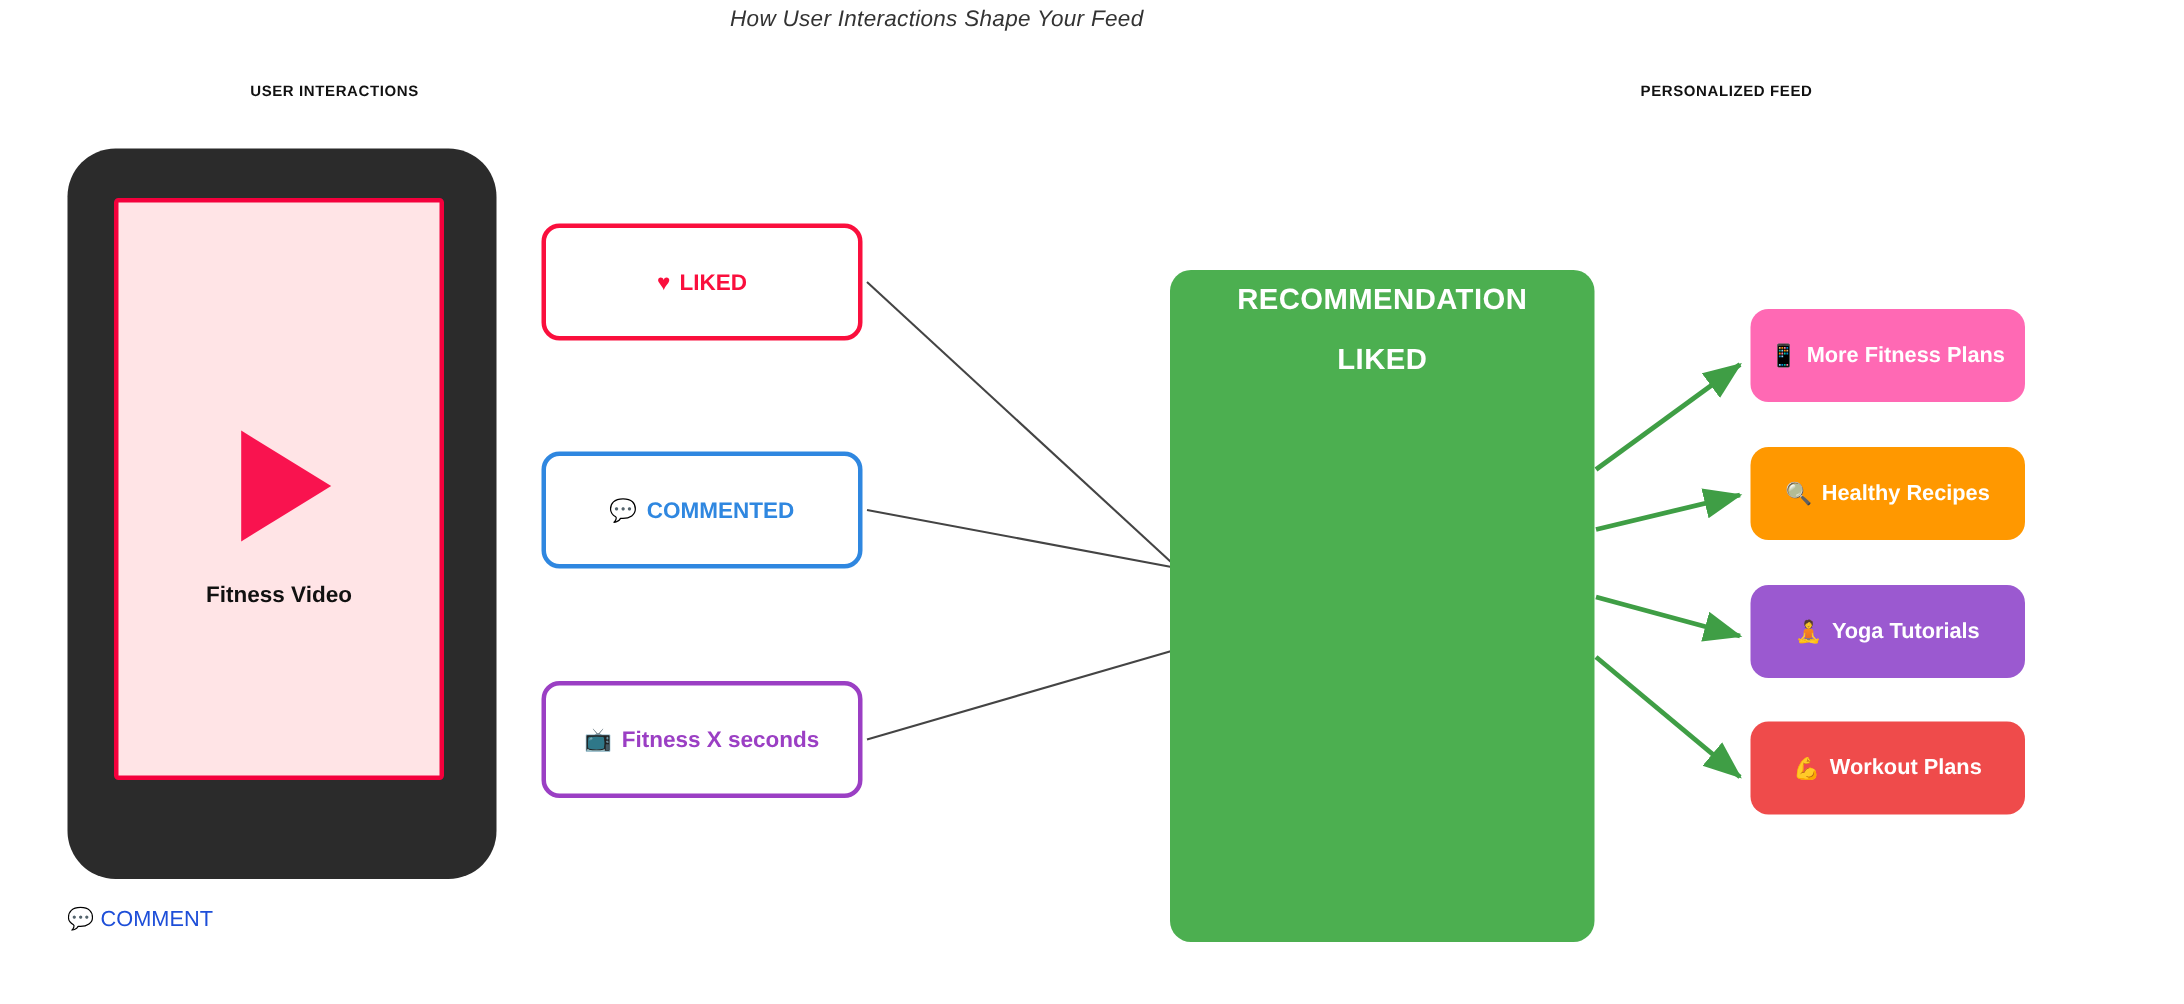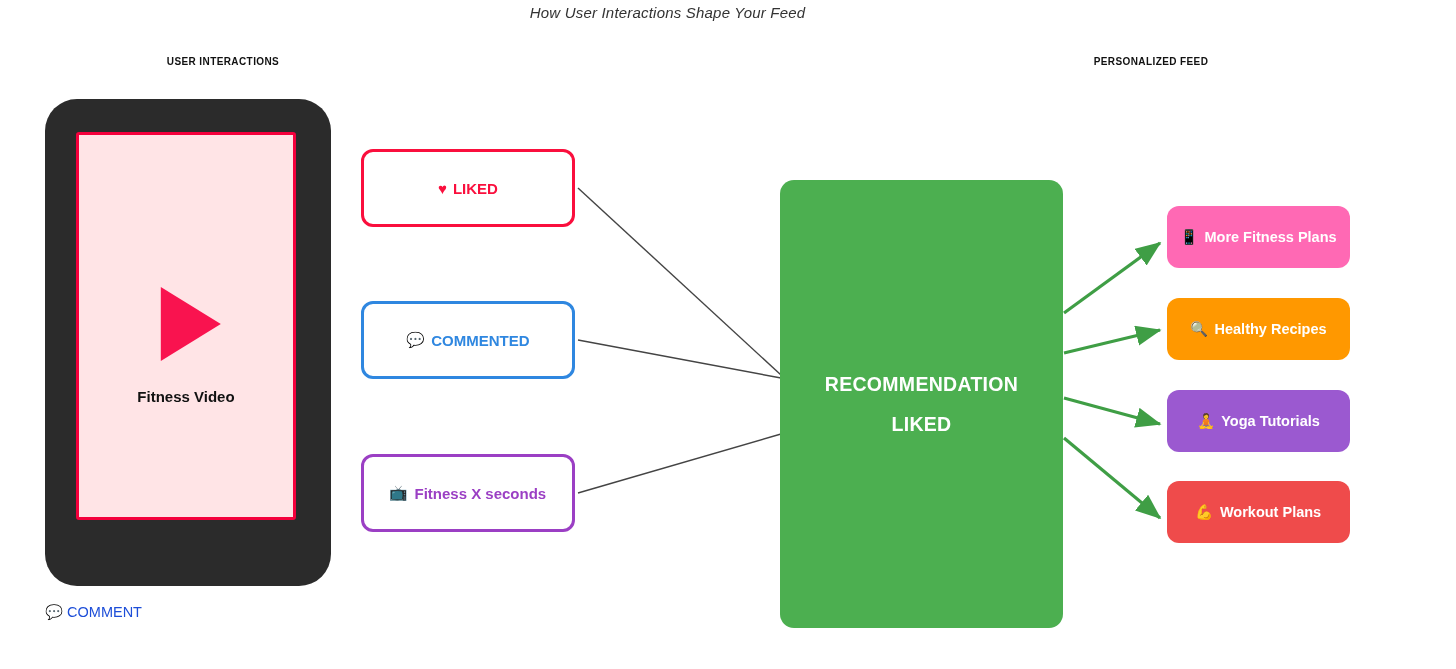--- a/index.html
+++ b/index.html
@@ -20,21 +20,20 @@
   #diagram-title {
     position: absolute;
     left: 0;
     top: 4px;
     width: 1249px;
     text-align: center;
     font-size: 15px;
     font-style: italic;
     color: #333333;
     letter-spacing: 0.2px;
-    padding-left: 43px;
   }
 
   
   .col-header {
     position: absolute;
     font-size: 10px;
     font-weight: bold;
     color: #111111;
     letter-spacing: 0.4px;
     text-align: center;
@@ -133,21 +132,20 @@
     position: absolute;
     left: 780px;
     top: 180px;
     width: 283px;
     height: 448px;
     background: #4caf50;
     border-radius: 14px;
     display: flex;
     flex-direction: column;
     align-items: center;
-    justify-content: center;
     color: #ffffff;
     font-size: 19.5px;
     font-weight: bold;
     letter-spacing: 0.3px;
     line-height: 40px;
     text-align: center;
   }
 
   
   .feed-item {

